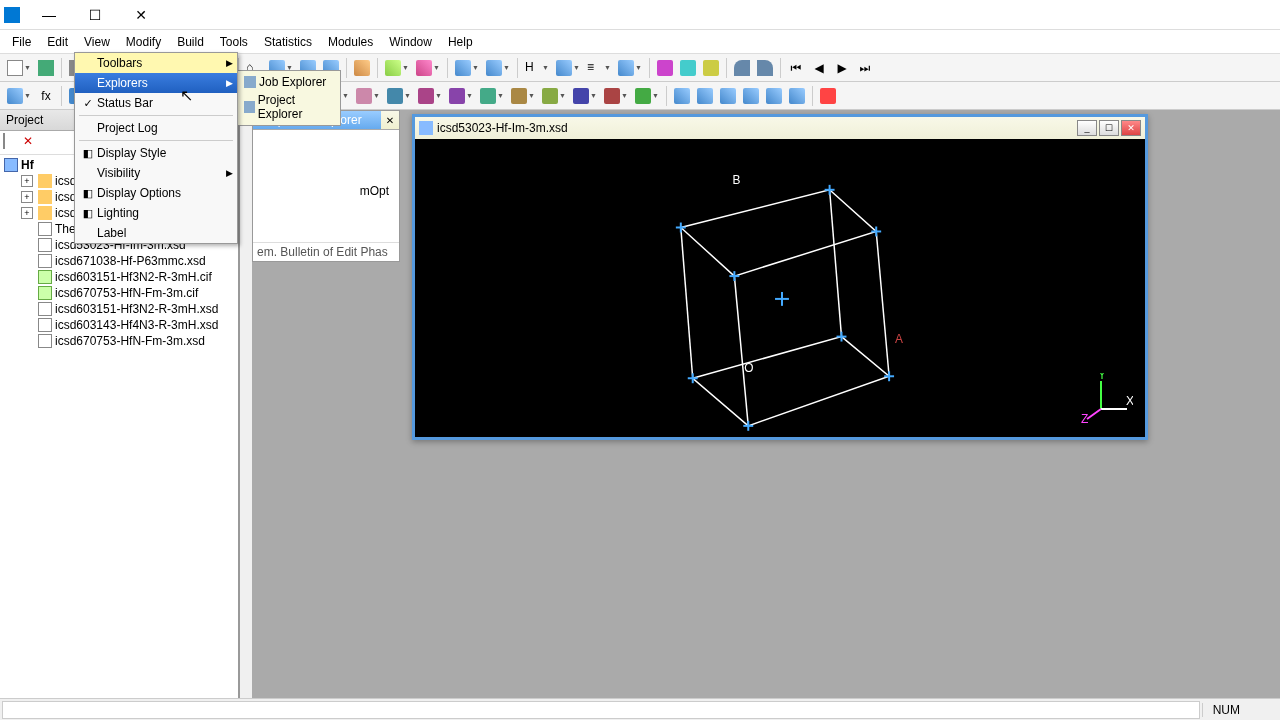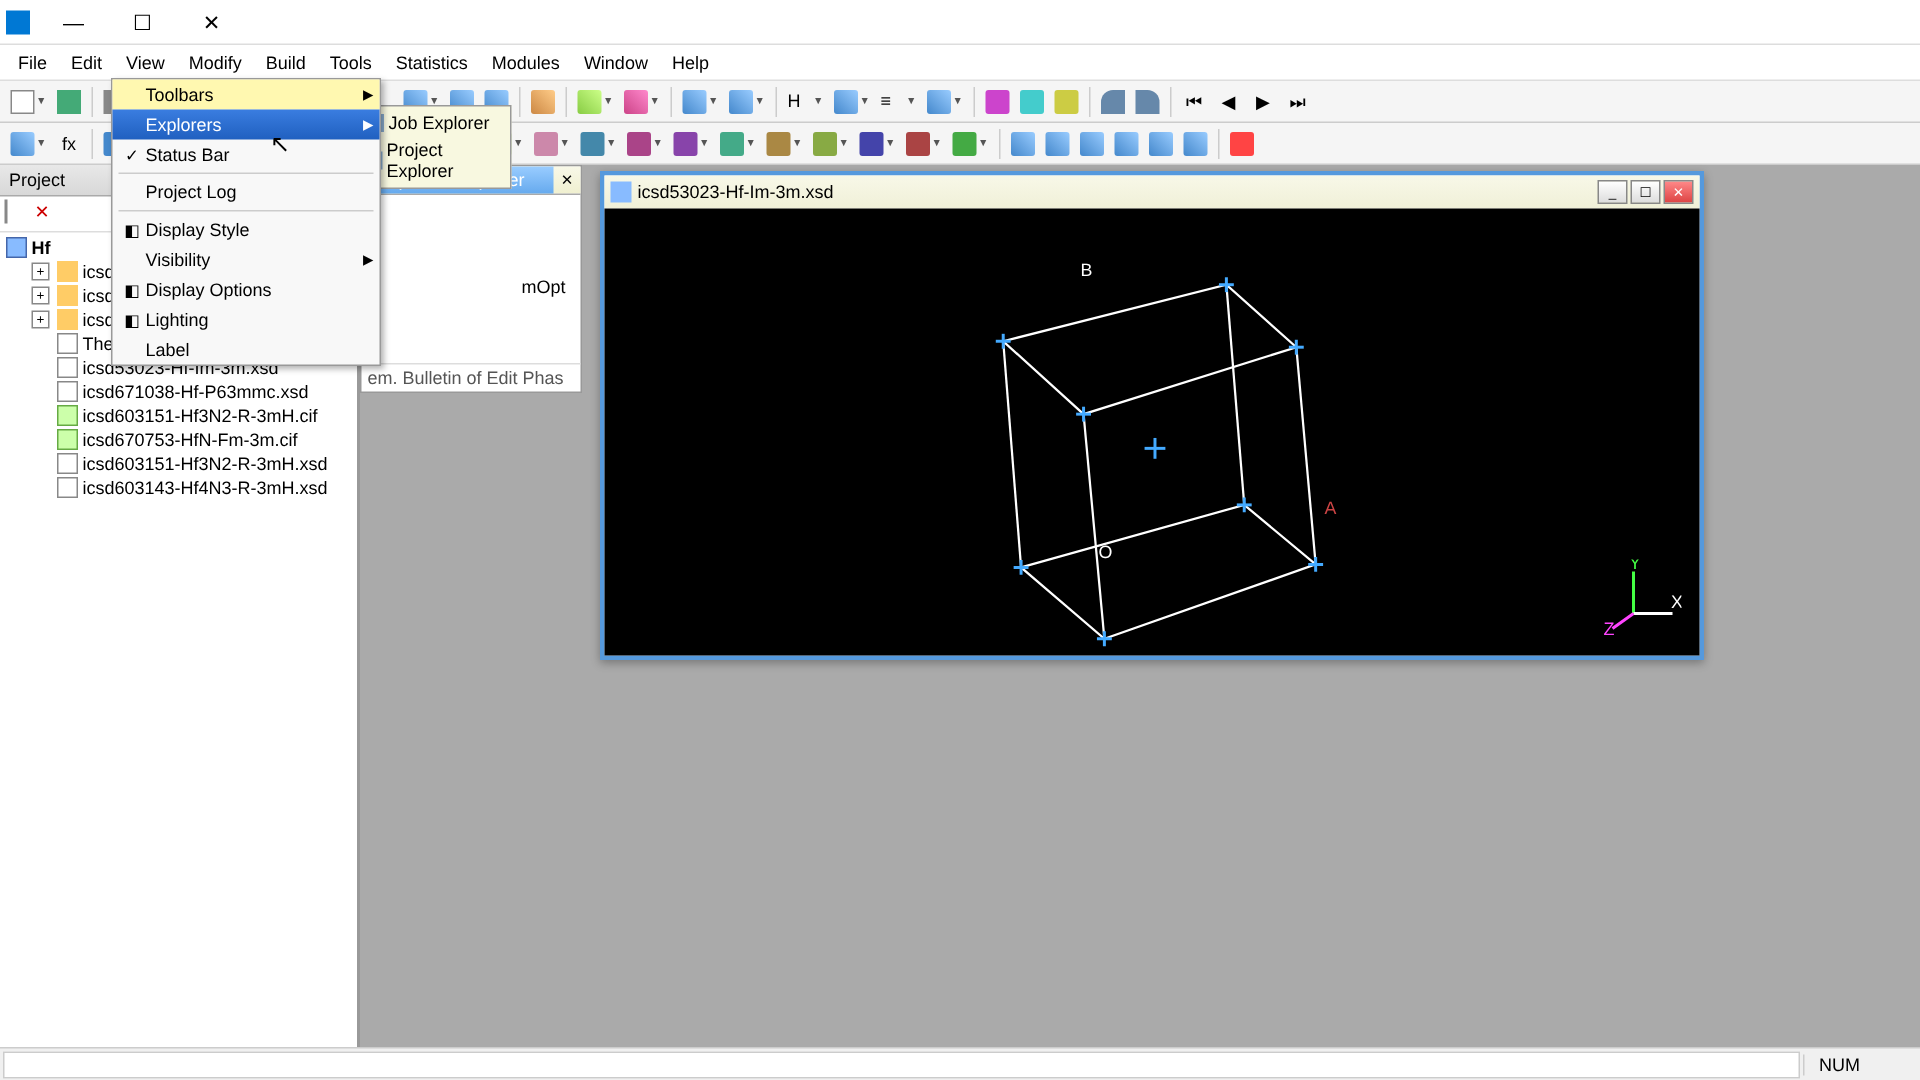--- a/index.html
+++ b/index.html
@@ -23,21 +23,21 @@
 
 .icon-new { background: #fff; border: 1px solid #888; }
 .icon-save { background: #4a7; }
 .icon-gen { background: linear-gradient(45deg, #48c, #9cf); border-radius: 2px; }
 .icon-cut { background: #888; }
 .icon-copy { background: #aac; }
 .icon-paste { background: #ca8; }
 .icon-undo { background: #68a; border-radius: 50% 0 0 0; }
 .icon-redo { background: #68a; border-radius: 0 50% 0 0; }
 
-.main-area { display: flex; height: calc(100% - 30px - 24px - 28px - 28px - 22px); }
+.main-area { display: flex; height: calc(100% - 30px - 24px - 28px - 28px - 22px); gap: 12px; }
 
 .project-panel { width: 240px; background: #fff; border-right: 2px solid #999; display: flex; flex-direction: column; }
 .project-header { background: linear-gradient(#e8e8e8, #d8d8d8); padding: 3px 6px; border-bottom: 1px solid #aaa; font-weight: normal; }
 .project-toolbar { height: 24px; display: flex; align-items: center; padding: 0 3px; gap: 2px; border-bottom: 1px solid #ddd; }
 .project-toolbar .pt-btn { width: 18px; height: 18px; cursor: pointer; }
 .project-tree { flex: 1; overflow: auto; padding: 2px; }
 .tree-item { display: flex; align-items: center; padding: 1px 2px; gap: 3px; cursor: pointer; white-space: nowrap; }
 .tree-item.root { font-weight: bold; }
 .tree-expand { width: 12px; height: 12px; border: 1px solid #888; display: flex; align-items: center; justify-content: center; font-size: 9px; background: #fff; margin-right: 2px; }
 .tree-indent { width: 14px; display: inline-block; }
@@ -57,21 +57,21 @@
 
 .doc-window { position: absolute; left: 160px; top: 4px; width: 736px; height: 326px; background: #fff; border: 3px solid #5599dd; box-shadow: 0 2px 6px rgba(0,0,0,.3); }
 .doc-titlebar { height: 22px; background: linear-gradient(#f8f8e8, #f0f0d8); display: flex; align-items: center; padding: 0 4px; }
 .doc-titlebar .doc-icon { width: 14px; height: 14px; background: #8bf; margin-right: 4px; }
 .doc-titlebar .doc-title { flex: 1; }
 .doc-titlebar .doc-btns { display: flex; gap: 2px; }
 .doc-titlebar .doc-btn { width: 20px; height: 16px; border: 1px solid #888; display: flex; align-items: center; justify-content: center; cursor: pointer; font-size: 9px; background: linear-gradient(#fff, #ddd); }
 .doc-titlebar .doc-btn.close { background: linear-gradient(#f88, #d44); color: #fff; }
 .doc-viewport { background: #000; height: calc(100% - 22px); position: relative; }
 
-.view-menu { position: absolute; left: 74px; top: 52px; width: 180px; background: #f8f8f8; border: 1px solid #999; box-shadow: 2px 2px 4px rgba(0,0,0,.3); z-index: 100; }
+.view-menu { position: absolute; left: 74px; top: 52px; width: 164px; background: #f8f8f8; border: 1px solid #999; box-shadow: 2px 2px 4px rgba(0,0,0,.3); z-index: 100; }
 .view-menu .vm-item { display: flex; align-items: center; padding: 3px 4px; cursor: pointer; position: relative; }
 .view-menu .vm-item.highlighted { background: linear-gradient(#3a7de0, #2060c0); color: #fff; }
 .view-menu .vm-item.hover-yellow { background: #fff8b0; }
 .view-menu .vm-check { width: 18px; text-align: center; font-size: 11px; }
 .view-menu .vm-label { flex: 1; }
 .view-menu .vm-arrow { font-size: 9px; margin-left: 4px; }
 .view-menu .vm-sep { height: 1px; background: #ccc; margin: 2px 4px; }
 
 .sub-flyout { position: absolute; left: 237px; top: 70px; width: 104px; background: #f8f8e0; border: 1px solid #999; z-index: 99; padding: 2px; }
 .sub-flyout .sf-item { padding: 2px 4px; cursor: pointer; display: flex; align-items: center; gap: 3px; }
@@ -395,20 +395,26 @@
             <span class="tree-indent"></span>
             <span class="tree-indent"></span>
             <span class="tree-icon doc"></span>
             <span>icsd603151-Hf3N2-R-3mH.xsd</span>
           </div>
           <div class="tree-item">
             <span class="tree-indent"></span>
             <span class="tree-indent"></span>
             <span class="tree-icon doc"></span>
             <span>icsd603143-Hf4N3-R-3mH.xsd</span>
+          </div>
+          <div class="tree-item">
+            <span class="tree-indent"></span>
+            <span class="tree-indent"></span>
+            <span class="tree-icon doc"></span>
+            <span>icsd670753-HfN-Fm-3m.xsd</span>
           </div>
         </div>
     </div>
   </div>
 
   <div class="content-area">
 
     <div class="prop-panel">
       <div class="prop-tab">
         <span class="tab-label">Properties Explorer</span>

